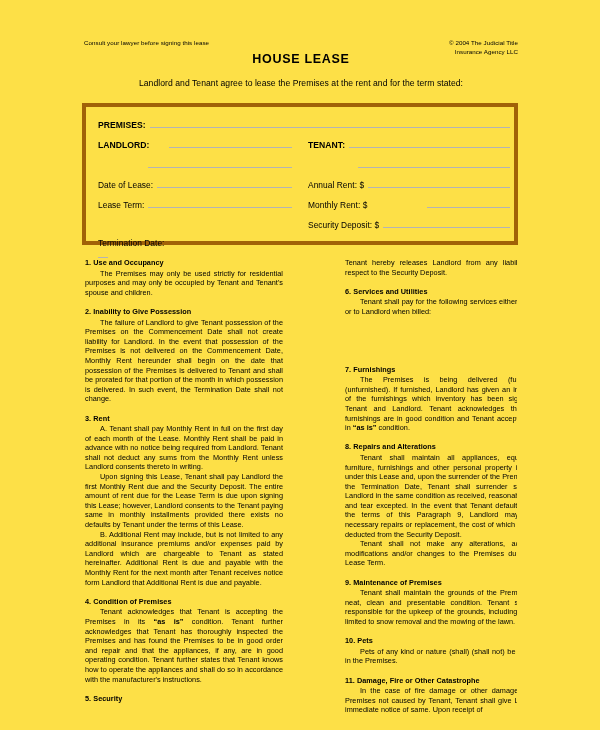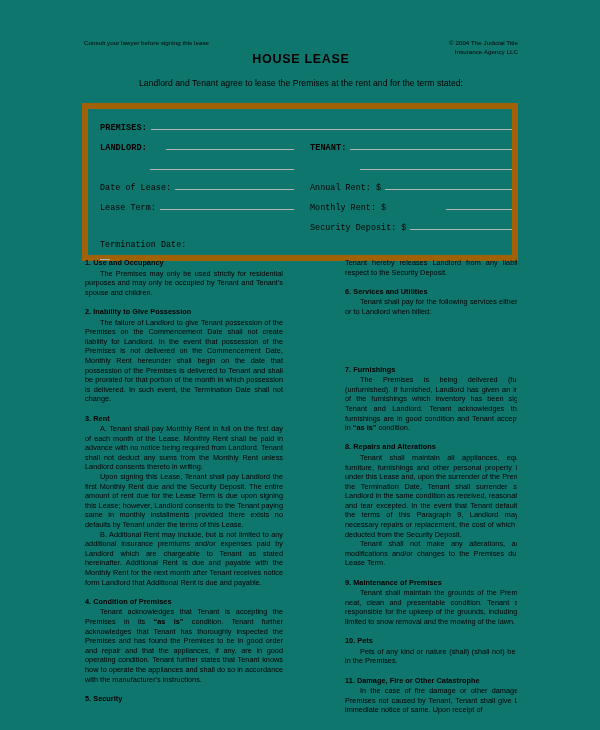--- a/index.html
+++ b/index.html
@@ -10,21 +10,21 @@
   }
   body {
     font-family: "Liberation Sans", sans-serif;
     color: #000000;
     -webkit-font-smoothing: antialiased;
   }
   #page {
     position: relative;
     width: 600px;
     height: 730px;
-    background: #0f766e;
+    background: #fde047;
     overflow: hidden;
     box-sizing: border-box;
   }
 
   
   .header {
     position: absolute;
     left: 84px;
     top: 36px;
     width: 434px;
@@ -67,24 +67,23 @@
     font-size: 8.6px;
     letter-spacing: 0.05px;
   }
 
   
   .form-box {
     position: absolute;
     left: 82px;
     top: 103px;
     width: 436px;
-    height: 158px;
-    border: 6px solid #a16207;
+    height: 142px;
+    border: 4px solid #a16207;
     box-sizing: border-box;
-    font-family: Liberation Mono, monospace;
   }
   .fb-inner {
     position: relative;
     width: 100%;
     height: 100%;
   }
   .f-row {
     position: absolute;
     display: flex;
     align-items: baseline;

